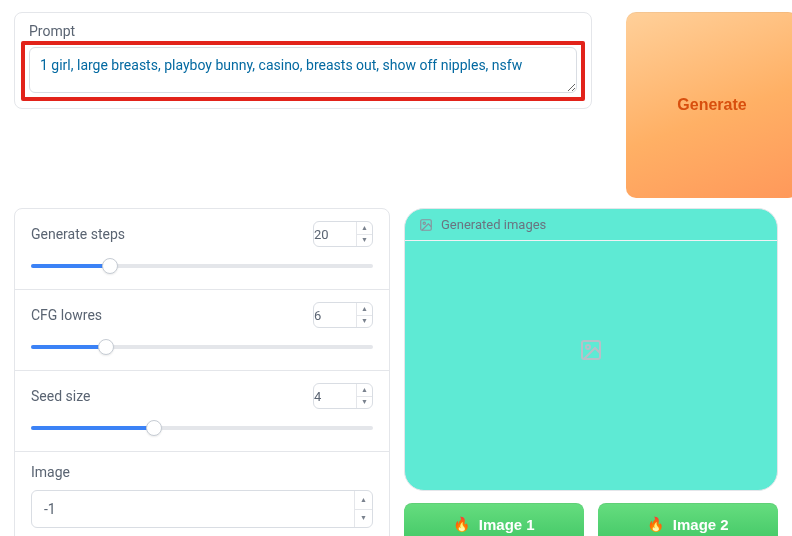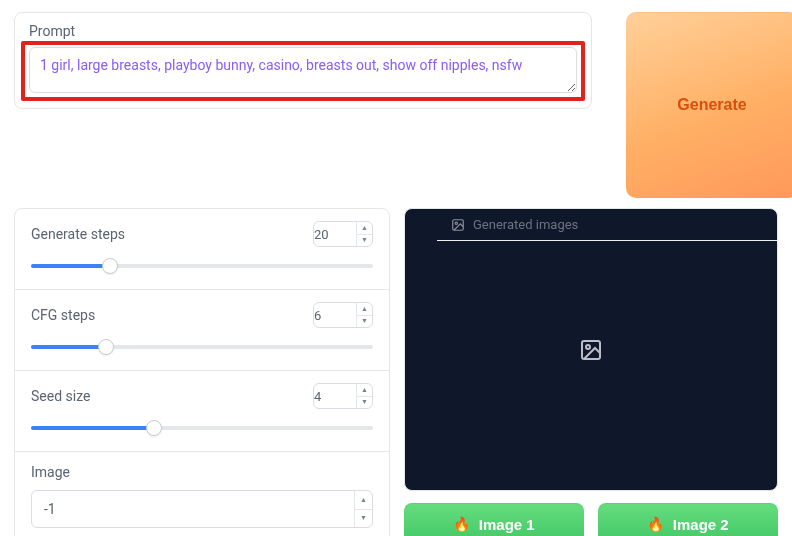--- a/index.html
+++ b/index.html
@@ -43,21 +43,21 @@
     margin-bottom: 8px;
     display: block;
   }
   .textarea {
     width: 100%;
     border: 1px solid #d9dde3;
     border-radius: 6px;
     padding: 8px 10px;
     font-family: inherit;
     font-size: 14px;
-    color: #8b5cf6;
+    color: #0369a1;
     resize: both;
     min-height: 34px;
     line-height: 1.35;
   }
   .highlight-box {
     position: absolute;
     border: 4px solid #e2231a;
     top: 28px;
     left: 6px;
     right: 6px;
@@ -194,26 +194,25 @@
   }
 
   .gen-col {
     flex: 1;
     display: flex;
     flex-direction: column;
     gap: 12px;
   }
   .gen-panel {
     border: 1px solid #e4e6ea;
-    border-radius: 8px;
-    background: #0f172a;
+    border-radius: 20px;
+    background: #5eead4;
     flex: 1;
     position: relative;
     min-height: 240px;
-    padding-left: 32px;
   }
   .gen-head {
     display: flex;
     align-items: center;
     gap: 8px;
     padding: 8px 14px;
     border-bottom: 1px solid #f0f1f4;
   }
   .gen-head .icon {
     width: 14px; height: 14px;
@@ -287,21 +286,21 @@
       </div>
       <div class="slider-track">
         <div class="track-bg"></div>
         <div class="track-fill" style="width:23%"></div>
         <div class="thumb" style="left:23%"></div>
       </div>
     </div>
 
     <div class="slider-row">
       <div class="slider-head">
-        <span class="slider-label">CFG steps</span>
+        <span class="slider-label">CFG lowres</span>
         <div class="num-input">
           <span class="val">6</span>
           <div class="steppers">
             <div class="stepper">▲</div>
             <div class="stepper">▼</div>
           </div>
         </div>
       </div>
       <div class="slider-track">
         <div class="track-bg"></div>

